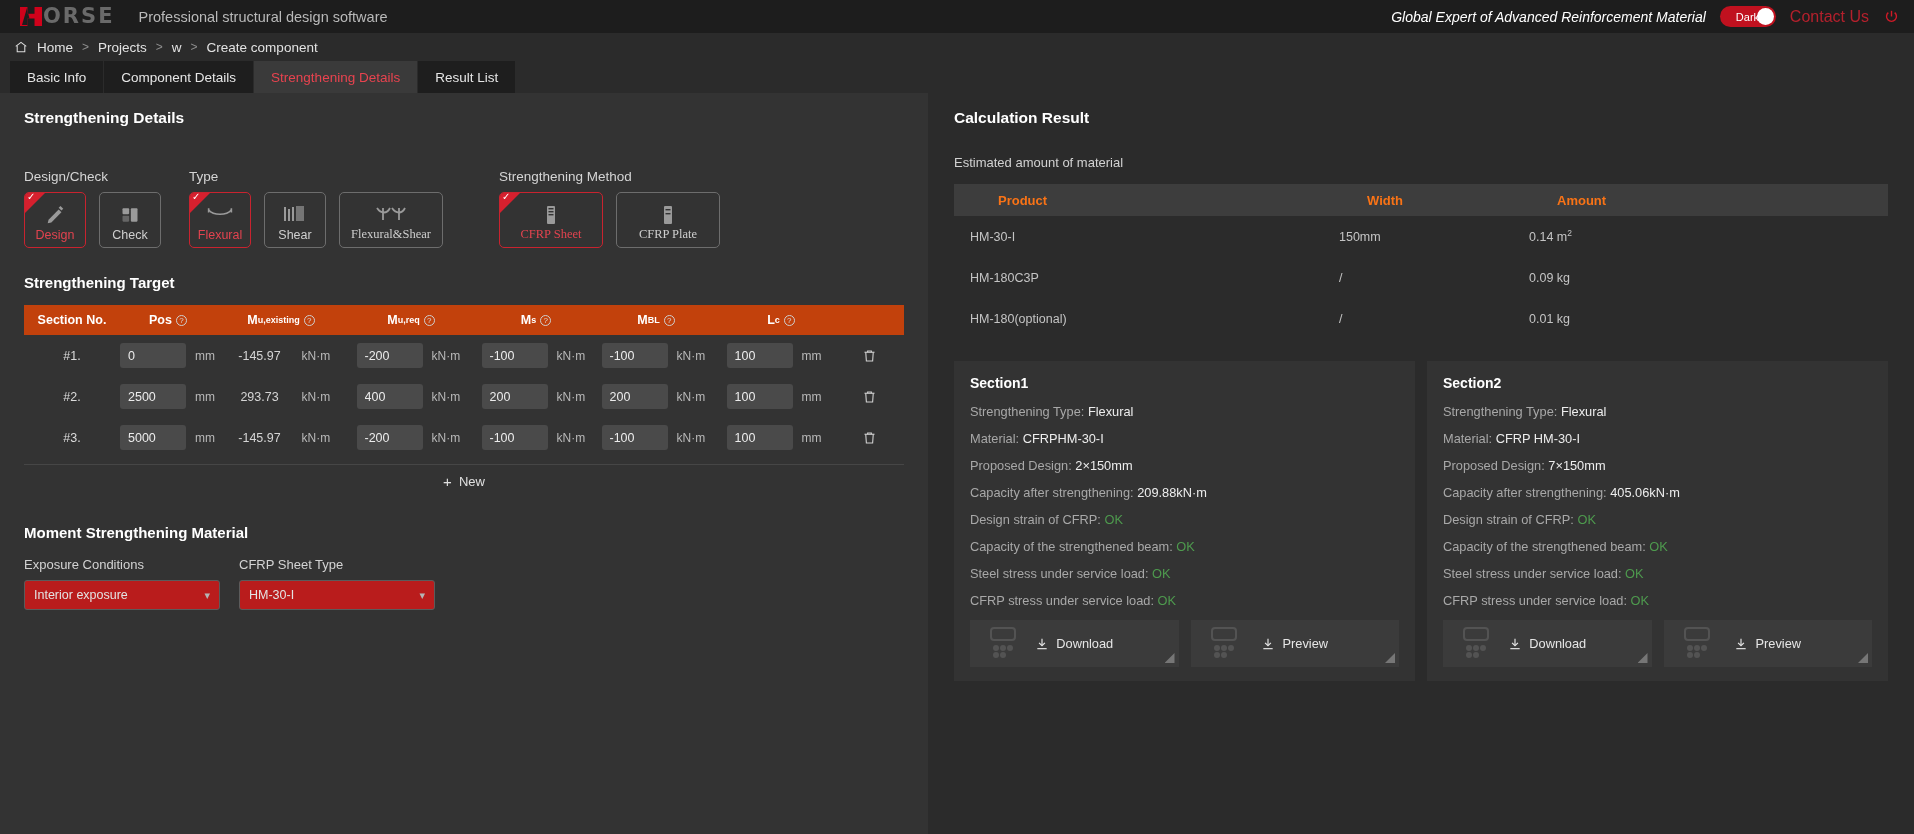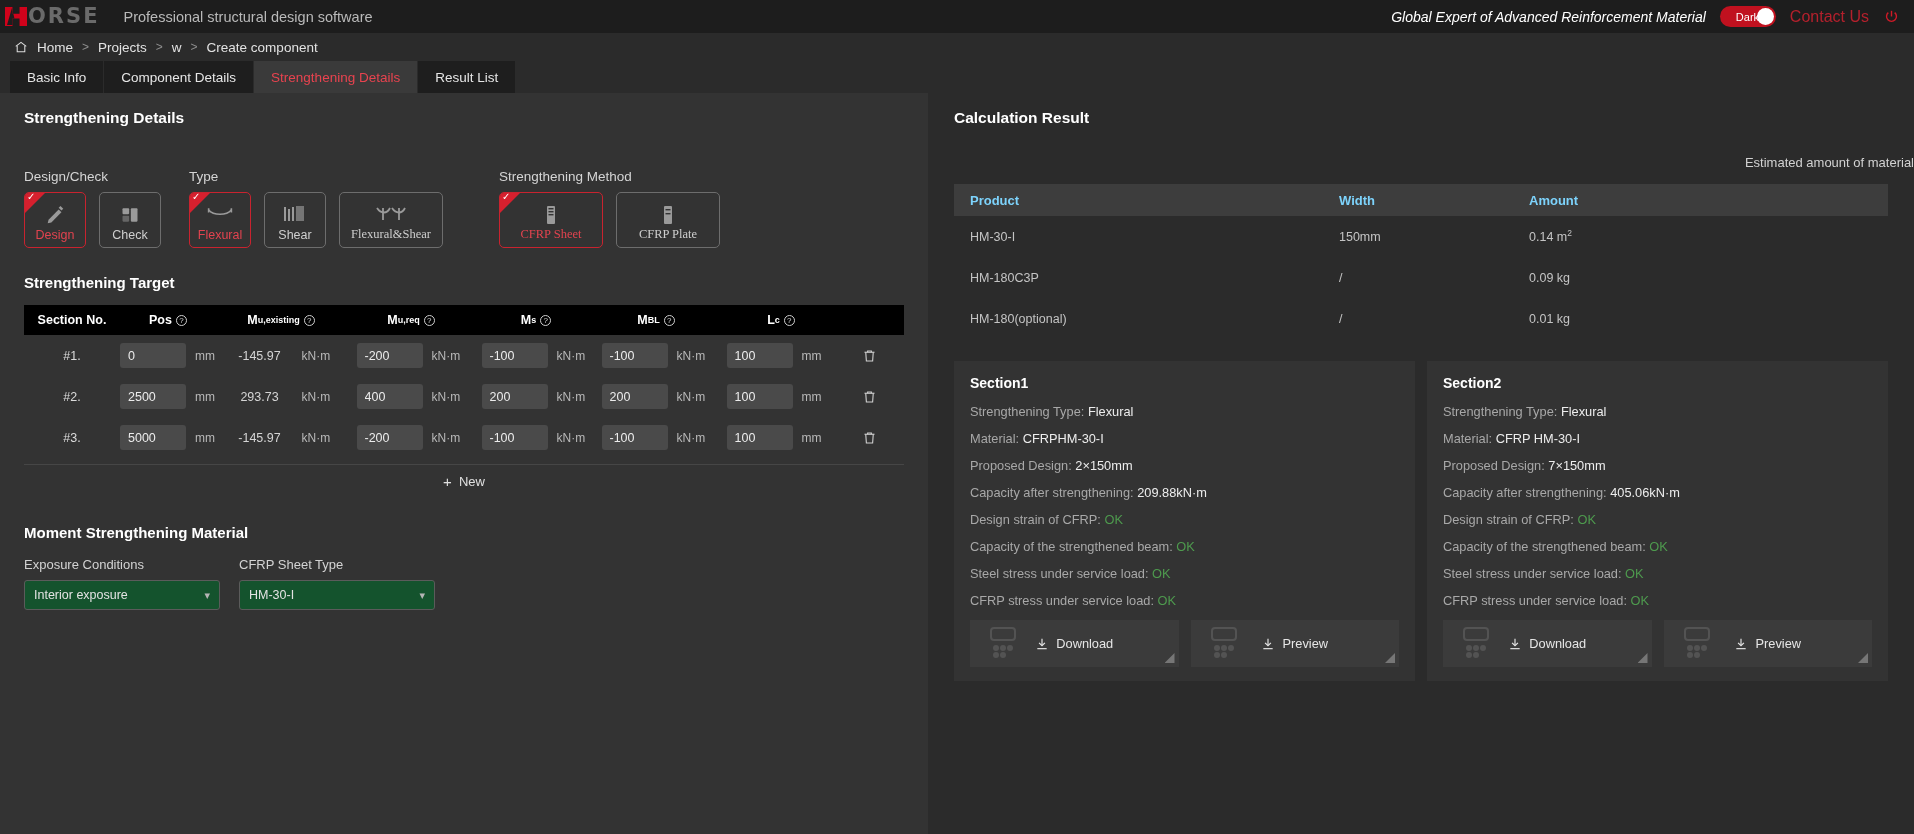--- a/index.html
+++ b/index.html
@@ -6,21 +6,21 @@
   html,body {
     width:1914px; height:834px;
     background:#2b2b2b;
     font-family:"Liberation Sans", sans-serif;
     color:#e4e4e4;
     overflow:hidden;
   }
   
   .topbar{
     height:33px; background:#1d1d1d; display:flex; align-items:center;
-    padding:0 5px; position:relative;
+    padding:0 20px; position:relative;
   }
   .logo{ display:flex; align-items:center; height:20px; }
   .logo-h{
     width:22px;height:19px;background:#d0021b;
     clip-path:polygon(0 0,34% 0,34% 36%,66% 36%,66% 0,100% 0,100% 100%,66% 100%,66% 60%,34% 60%,34% 100%,0 100%);
     position:relative;
   }
   .logo-h:after{content:"";position:absolute;left:2px;top:1px;width:9px;height:17px;
     background:#1d1d1d;clip-path:polygon(55% 0,100% 100%,0 100%);}
   .logo-rest{
@@ -79,21 +79,21 @@
     position:absolute;top:0;left:0;width:20px;height:20px;background:#d6202e;
     clip-path:polygon(0 0,100% 0,0 100%);
   }
   .corner:after{
     content:"✓";position:absolute;left:2px;top:-2px;font-size:10px;color:#fff;
   }
   
   .sub-title{ font-size:15px;font-weight:bold;color:#fff;padding-left:24px;margin-top:26px;}
   .ttable{ margin:14px 24px 0 24px; }
   .thead{
-    display:flex;background:#000000;height:30px;align-items:center;font-size:12.5px;
+    display:flex;background:#c2410c;height:30px;align-items:center;font-size:12.5px;
     color:#ffffff;font-weight:bold;
   }
   .th{ display:flex;align-items:center;justify-content:center;}
   .c-sec{width:96px;} .c-pos{width:96px;} .c-mue{width:130px;}
   .c-mur{width:130px;} .c-ms{width:120px;} .c-mbl{width:120px;} .c-lc{width:130px;} .c-del{width:46px;}
   .qm{ display:inline-block;width:11px;height:11px;border:1px solid #cfcfcf;border-radius:50%;
        font-size:8px;line-height:10px;text-align:center;margin-left:4px;color:#dcdcdc;font-weight:normal;}
   .trow{ display:flex;height:41px;align-items:center;font-size:12.5px;color:#dcdcdc; }
   .cellctr{ display:flex;align-items:center;justify-content:center;}
   .inp{
@@ -106,31 +106,31 @@
   .newrow{
     border-top:1px solid #464646;margin:6px 24px 0 24px;height:34px;
     display:flex;align-items:center;justify-content:center;gap:7px;
     font-size:13px;color:#e0e0e0;
   }
   
   .mat-title{ font-size:15px;font-weight:bold;color:#fff;padding-left:24px;margin-top:26px;}
   .selrow{ display:flex;padding-left:24px;margin-top:16px;gap:10px;}
   .selgroup .slbl{ font-size:13px;color:#d3d3d3;margin-bottom:8px;}
   .selbox{
-    width:196px;height:30px;background:#14532d;border:1px solid #5b5b5b;border-radius:3px;
+    width:196px;height:30px;background:#b91c1c;border:1px solid #5b5b5b;border-radius:3px;
     display:flex;align-items:center;justify-content:space-between;padding:0 9px;
     font-size:12.5px;color:#e3e3e3;
   }
   .chev{ color:#b5b5b5;font-size:11px;}
   
   .rtitle{ font-size:15.5px;font-weight:bold;color:#fff;padding-left:26px;}
-  .rsub{ font-size:13px;color:#d2d2d2;padding-left:26px;margin-top:28px;text-align:right;}
+  .rsub{ font-size:13px;color:#d2d2d2;padding-left:26px;margin-top:28px;}
   .mtable{ margin:14px 26px 0 26px;}
   .mhead{ display:flex;background:#3d3d3d;height:32px;align-items:center;
-    font-size:13px;font-weight:bold;color:#7dd3fc;}
+    font-size:13px;font-weight:bold;color:#f97316;padding-left:28px;}
   .mh1{width:385px;padding-left:16px;} .mh2{width:190px;} .mh3{flex:1;}
   .mrow{ display:flex;height:41px;align-items:center;font-size:12.5px;color:#c4c4c4;}
   .sup{ font-size:8.5px;vertical-align:super;}
   
   .seccards{ display:flex;gap:12px;margin:22px 26px 0 26px; }
   .seccard{ flex:1;background:#333333;padding:14px 16px 14px 16px; }
   .sc-t{ font-size:14px;font-weight:bold;color:#fff;margin-bottom:13px;}
   .sc-l{ font-size:12.8px;color:#a8a8a8;margin-bottom:12px;}
   .sc-l b{ font-weight:normal;color:#ededed;}
   .ok{ color:#4e9a4e; }

